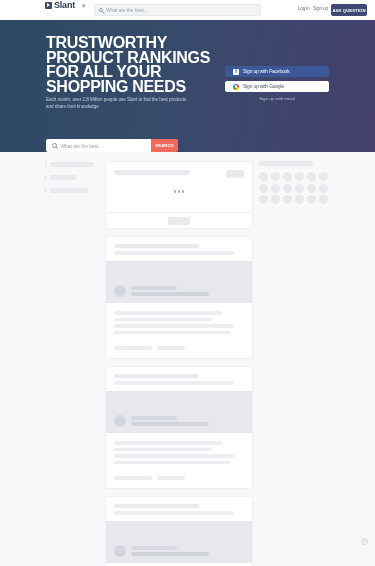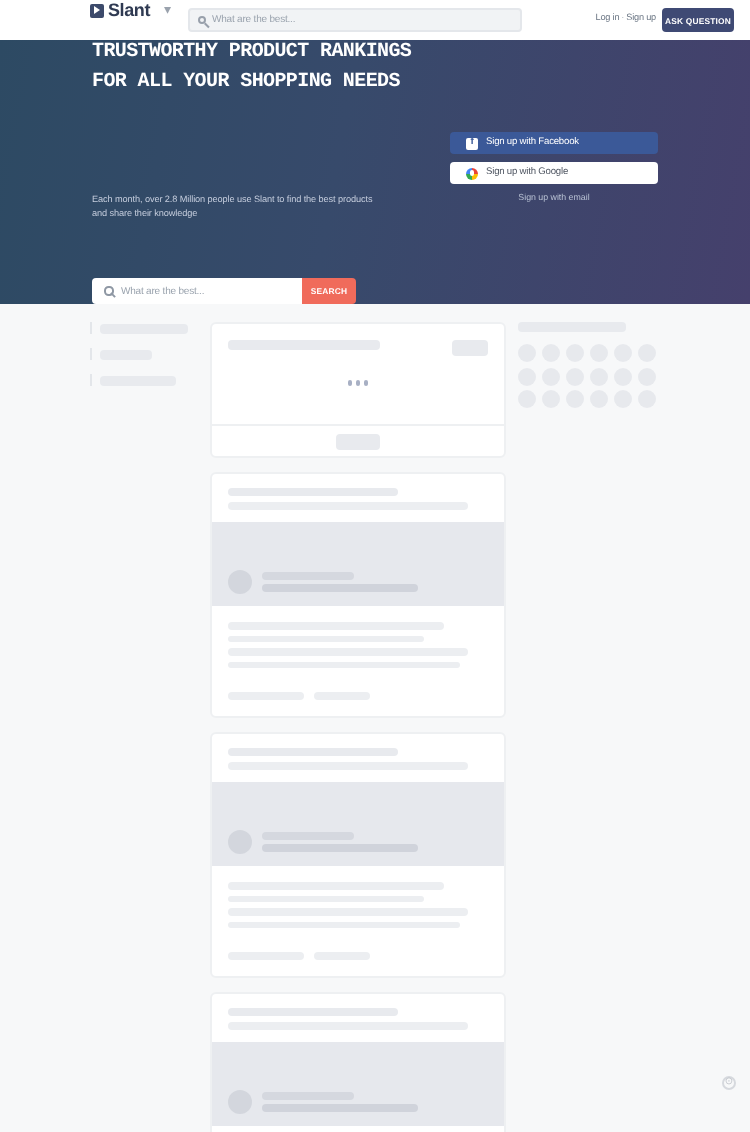--- a/index.html
+++ b/index.html
@@ -66,23 +66,23 @@
     font-size: 4.2px; color: #ffffff; font-weight: bold; letter-spacing: 0.1px;
   }
 
   
   .hero {
     position: absolute; top: 20px; left: 0; width: 375px; height: 132px;
     background: linear-gradient(100deg, #2d4a63 0%, #374a6b 45%, #45406c 100%);
     overflow: hidden;
   }
   .hero-title {
-    position: absolute; left: 46px; top: 0;
-    font-size: 10px; font-weight: bold; color: #ffffff;
-    line-height: 14.5px; letter-spacing: -0.3px; width: 165px; font-family: Liberation Mono, monospace;
+    position: absolute; left: 46px; top: 16px;
+    font-size: 16px; font-weight: bold; color: #ffffff;
+    line-height: 14.5px; letter-spacing: -0.3px; width: 165px;
   }
   .hero-sub {
     position: absolute; left: 46px; top: 76px; width: 141px;
     font-size: 4.6px; color: #c6cede; line-height: 7px; letter-spacing: -0.05px;
   }
 
   .social-col { position: absolute; left: 225px; top: 46px; width: 104px; }
   .social-btn {
     width: 104px; height: 11px; border-radius: 2px;
     display: flex; align-items: center; gap: 4px; padding-left: 8px;

